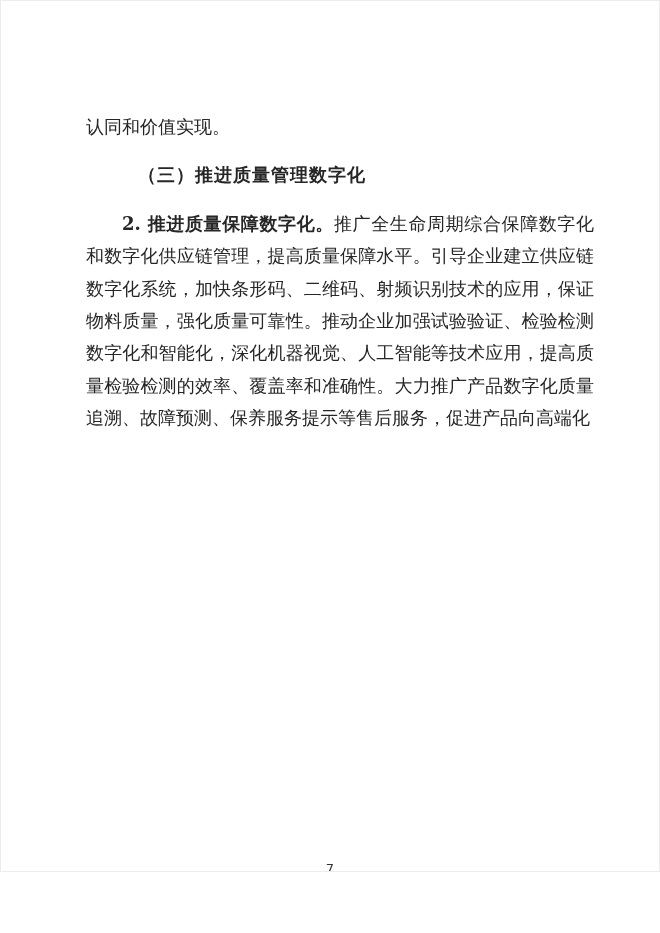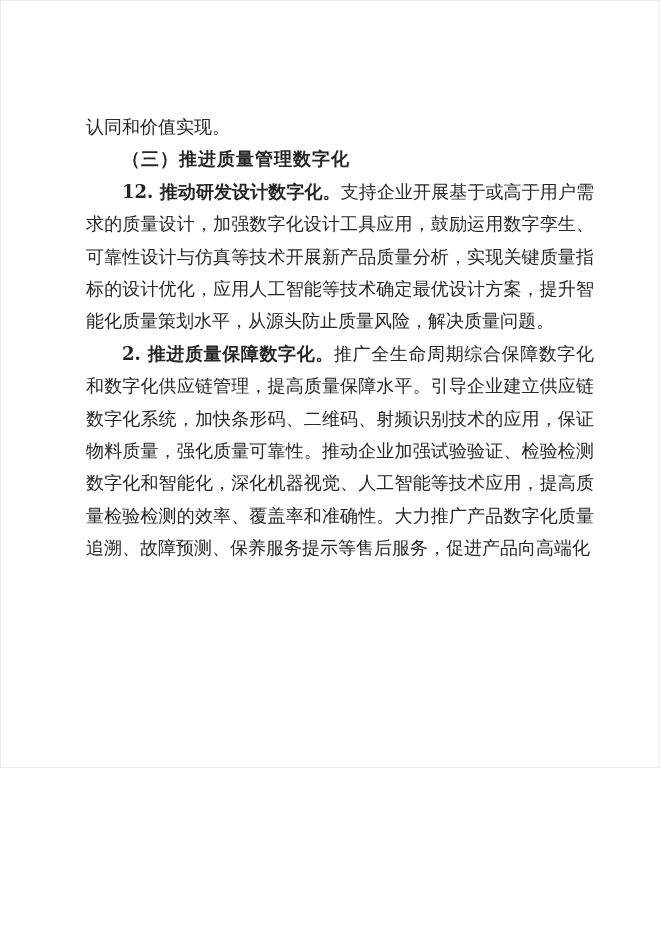--- a/index.html
+++ b/index.html
@@ -3,21 +3,21 @@
 <meta charset="utf-8">
 <style>
   html, body {
     margin: 0;
     padding: 0;
     background: #ffffff;
   }
   .page {
     position: relative;
     width: 660px;
-    height: 768px;
+    height: 872px;
     background: #ffffff;
     box-sizing: border-box;
     border: 1px solid #ececec;
     font-family: "DejaVu Serif", "Liberation Serif", serif;
     color: #262626;
     overflow: hidden;
   }
   .content {
     position: absolute;
     left: 85px;
@@ -30,21 +30,21 @@
   }
   .para {
     margin: 0;
     padding: 0;
     text-indent: 2em;
   }
   .para.no-indent {
     text-indent: 0;
   }
   .heading {
-    margin: 0;
+    margin: 16px;
     padding: 0;
     text-indent: 2em;
     font-weight: bold;
     letter-spacing: 1px;
   }
   .lead {
     font-weight: bold;
   }
   .page-number {
     position: absolute;
@@ -64,23 +64,20 @@
   <div class="content">
 
     <p class="para no-indent">
       <span>认同和价值实现。</span>
     </p>
 
     <p class="heading">
       <span>（三）推进质量管理数字化</span>
     </p>
 
-    <p class="para">
-      <span class="lead">12. 推动研发设计数字化。</span><span>支持企业开展基于或高于用户需求的质量设计，加强数字化设计工具应用，鼓励运用数字孪生、可靠性设计与仿真等技术开展新产品质量分析，实现关键质量指标的设计优化，应用人工智能等技术确定最优设计方案，提升智能化质量策划水平，从源头防止质量风险，解决质量问题。</span>
-    </p>
 
 
     <p class="para">
       <span class="lead">2. 推进质量保障数字化。</span><span>推广全生命周期综合保障数字化和数字化供应链管理，提高质量保障水平。引导企业建立供应链数字化系统，加快条形码、二维码、射频识别技术的应用，保证物料质量，强化质量可靠性。推动企业加强试验验证、检验检测数字化和智能化，深化机器视觉、人工智能等技术应用，提高质量检验检测的效率、覆盖率和准确性。大力推广产品数字化质量追溯、故障预测、保养服务提示等售后服务，促进产品向高端化</span>
     </p>
 
   </div>
 
   <div class="page-number">7</div>
 </div>

